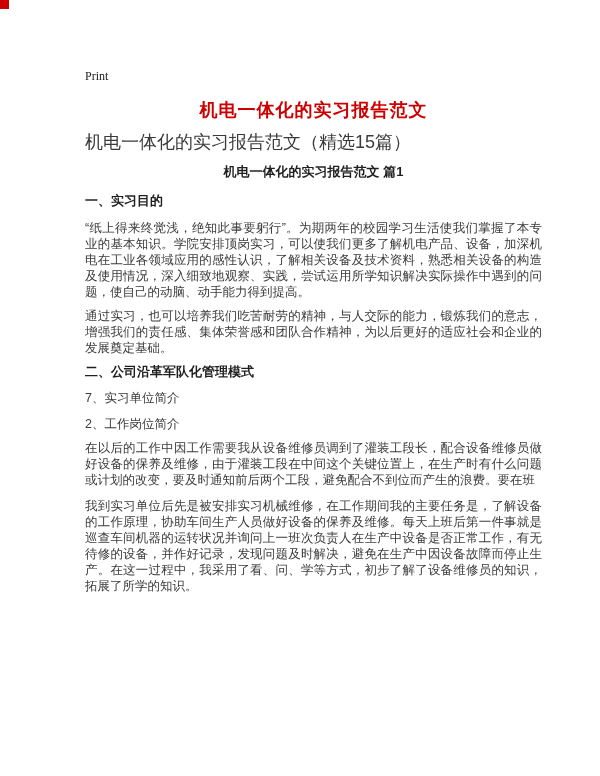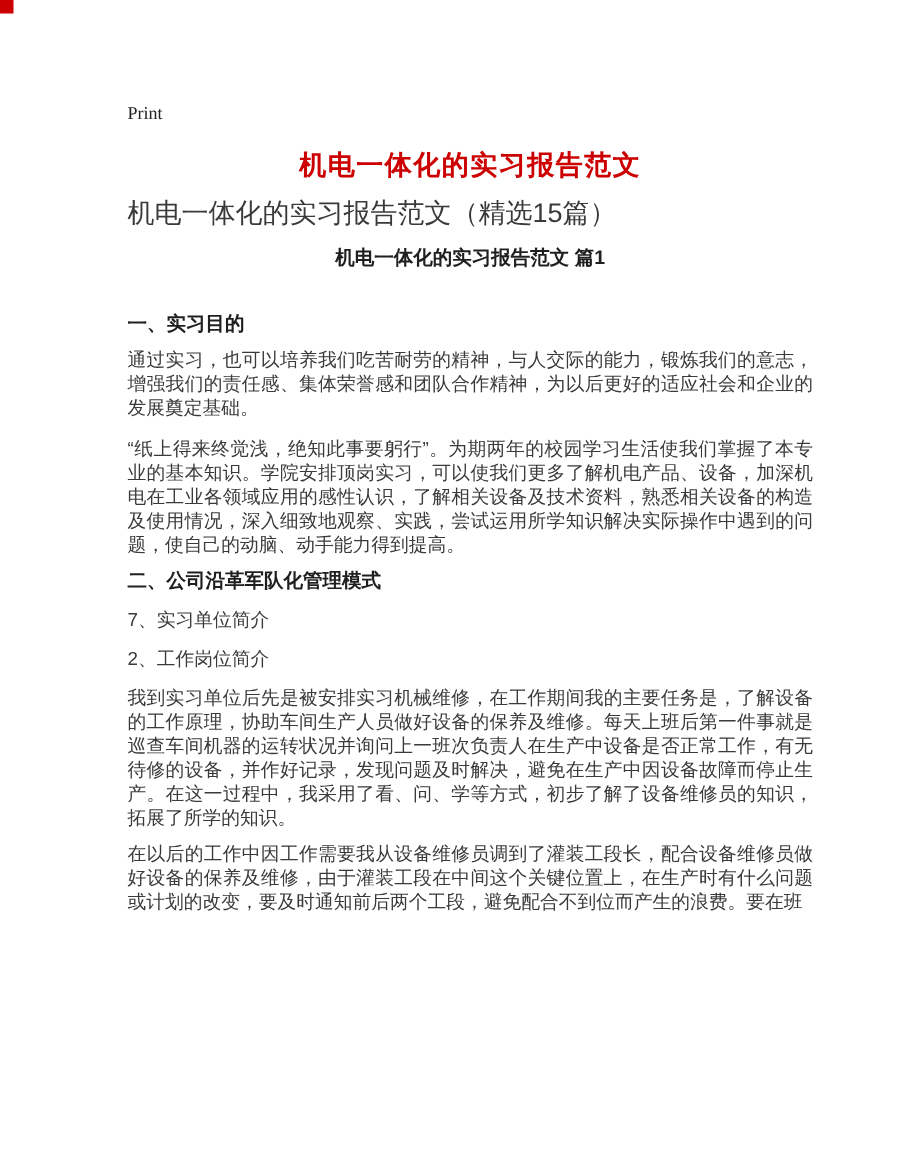--- a/index.html
+++ b/index.html
@@ -55,21 +55,21 @@
   }
   .piece-heading {
     margin: 14px 0 0 0;
     font-size: 13px;
     line-height: 16px;
     font-weight: bold;
     color: var(--heading-text);
     text-align: center;
   }
   .section-heading {
-    margin: 28px 0 0 0;
+    margin: 13px 0 0 0;
     font-size: 13px;
     line-height: 16px;
     font-weight: bold;
     color: var(--heading-text);
   }
   .sub-heading {
     margin: 10px 0 0 0;
     font-size: 12.5px;
     line-height: 16px;
     font-weight: normal;
@@ -95,28 +95,28 @@
   <a class="print-link">Print</a>
 
   <h1 class="doc-title">机电一体化的实习报告范文</h1>
 
   <div class="doc-subtitle">机电一体化的实习报告范文（精选15篇）</div>
 
   <div class="piece-heading">机电一体化的实习报告范文 篇1</div>
 
   <div class="section-heading">一、实习目的</div>
 
+  <p class="para first">“纸上得来终觉浅，绝知此事要躬行”。为期两年的校园学习生活使我们掌握了本专业的基本知识。学院安排顶岗实习，可以使我们更多了解机电产品、设备，加深机电在工业各领域应用的感性认识，了解相关设备及技术资料，熟悉相关设备的构造及使用情况，深入细致地观察、实践，尝试运用所学知识解决实际操作中遇到的问题，使自己的动脑、动手能力得到提高。</p>
+
   <p class="para tight">通过实习，也可以培养我们吃苦耐劳的精神，与人交际的能力，锻炼我们的意志，增强我们的责任感、集体荣誉感和团队合作精神，为以后更好的适应社会和企业的发展奠定基础。</p>
-
-  <p class="para first">“纸上得来终觉浅，绝知此事要躬行”。为期两年的校园学习生活使我们掌握了本专业的基本知识。学院安排顶岗实习，可以使我们更多了解机电产品、设备，加深机电在工业各领域应用的感性认识，了解相关设备及技术资料，熟悉相关设备的构造及使用情况，深入细致地观察、实践，尝试运用所学知识解决实际操作中遇到的问题，使自己的动脑、动手能力得到提高。</p>
 
   <div class="section-heading" style="margin-top:8px">二、公司沿革军队化管理模式</div>
 
   <div class="sub-heading">7、实习单位简介</div>
 
 
   <div class="sub-heading">2、工作岗位简介</div>
 
+  <p class="para tight">在以后的工作中因工作需要我从设备维修员调到了灌装工段长，配合设备维修员做好设备的保养及维修，由于灌装工段在中间这个关键位置上，在生产时有什么问题或计划的改变，要及时通知前后两个工段，避免配合不到位而产生的浪费。要在班</p>
+
   <p class="para">我到实习单位后先是被安排实习机械维修，在工作期间我的主要任务是，了解设备的工作原理，协助车间生产人员做好设备的保养及维修。每天上班后第一件事就是巡查车间机器的运转状况并询问上一班次负责人在生产中设备是否正常工作，有无待修的设备，并作好记录，发现问题及时解决，避免在生产中因设备故障而停止生产。在这一过程中，我采用了看、问、学等方式，初步了解了设备维修员的知识，拓展了所学的知识。</p>
-
-  <p class="para tight">在以后的工作中因工作需要我从设备维修员调到了灌装工段长，配合设备维修员做好设备的保养及维修，由于灌装工段在中间这个关键位置上，在生产时有什么问题或计划的改变，要及时通知前后两个工段，避免配合不到位而产生的浪费。要在班</p>
 
 </div>
 
 </body></html>

